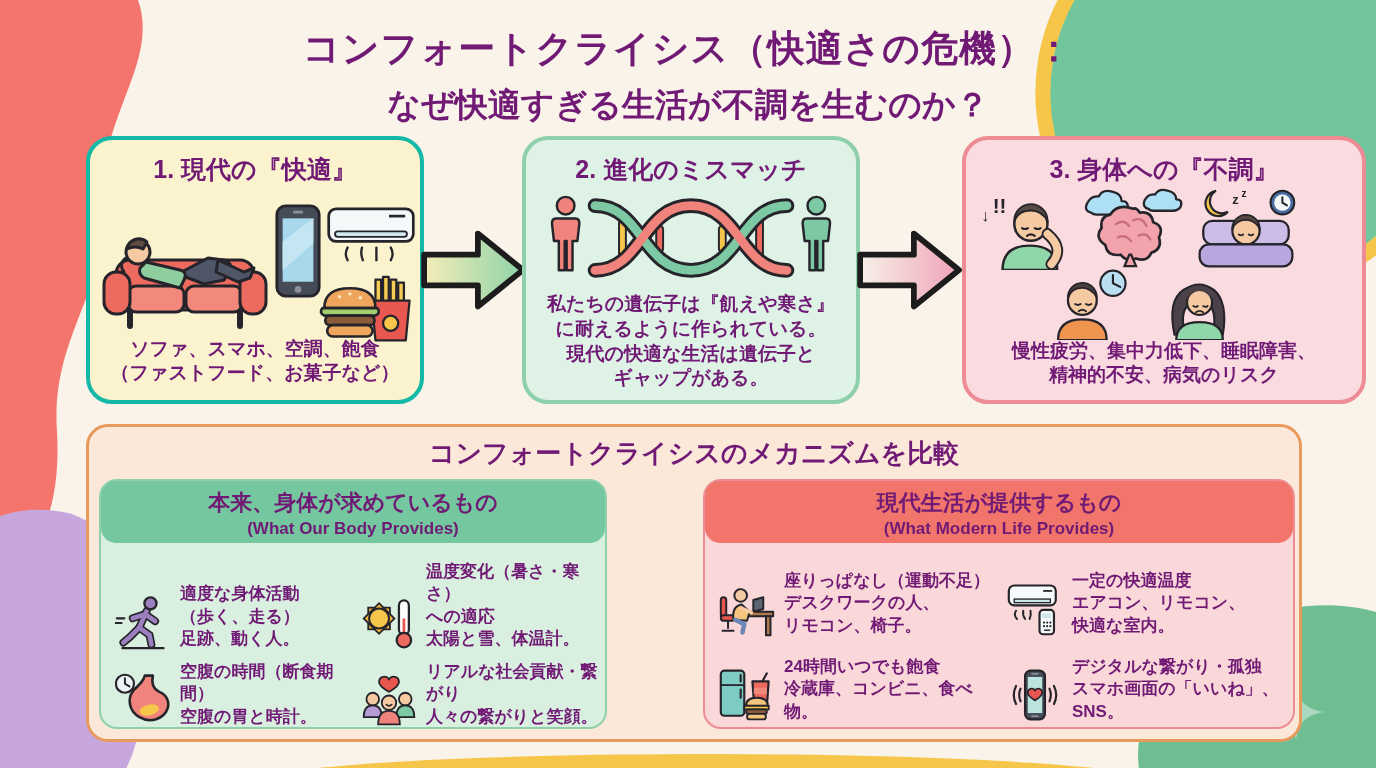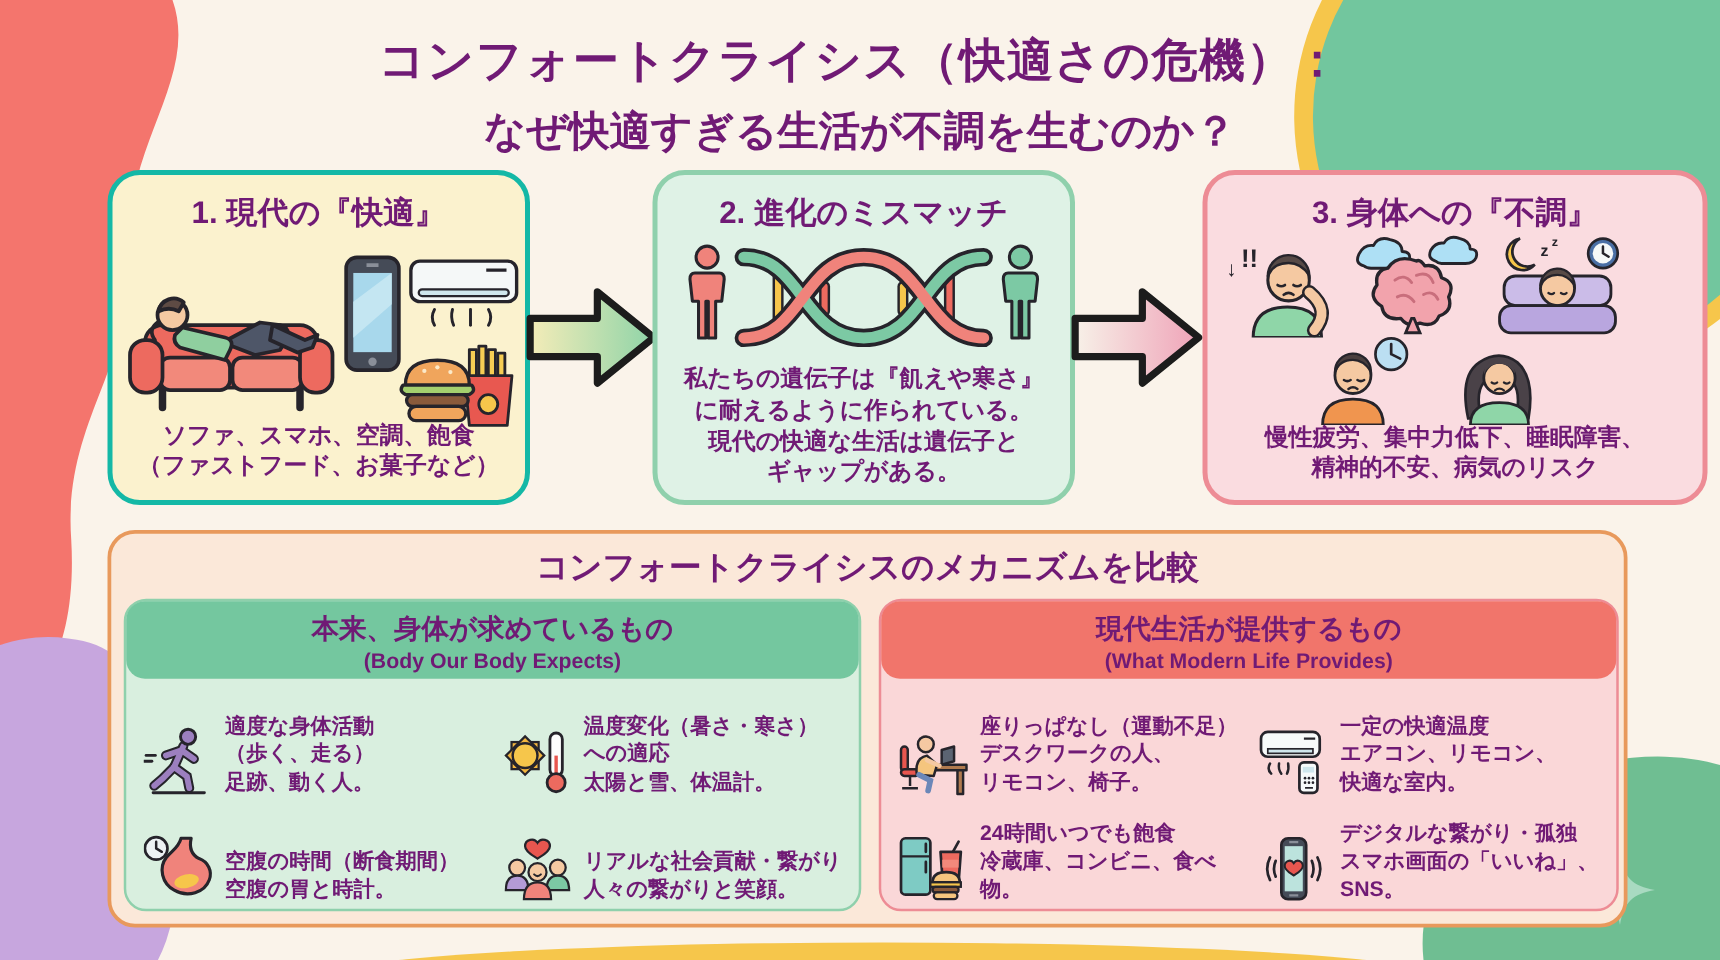--- a/index.html
+++ b/index.html
@@ -39,21 +39,21 @@
   #c2-dna{left:50%;transform:translateX(-50%);top:52px;}
   #c3-man1{left:12px;top:48px;}  #c3-brain{left:116px;top:44px;}
   #c3-sleep{left:230px;top:46px;} #c3-man2{left:80px;top:128px;} #c3-woman{left:194px;top:132px;}
   .arrow{position:absolute;top:222px;z-index:3;}
   #arrow1{left:420px;} #arrow2{left:856px;}
   
   #compare{position:absolute;left:86px;top:424px;width:1216px;height:318px;background:#FBE8D9;
            border:3px solid #E8995C;border-radius:22px;z-index:3;box-sizing:border-box;}
   .compare-heading{text-align:center;font-size:26px;font-weight:800;margin-top:9px;}
   .panel{position:absolute;top:52px;height:250px;border-radius:18px;box-sizing:border-box;}
-  #panel-left{left:10px;width:590px;background:#D9EFDF;border:2px solid #8FD0AC;}
+  #panel-left{left:10px;width:508px;background:#D9EFDF;border:2px solid #8FD0AC;}
   #panel-right{left:614px;width:592px;background:#FAD7D8;border:2px solid #ED8C95;}
   .panel-header{height:62px;text-align:center;padding-top:7px;box-sizing:border-box;border-radius:15px;}
   #panel-left .panel-header{background:#74C79F;}
   #panel-right .panel-header{background:#F1756B;}
   .panel-title{font-size:22px;font-weight:800;}
   .panel-subtitle{font-size:17px;font-weight:700;margin-top:1px;}
   .items{position:absolute;top:70px;left:14px;right:6px;bottom:4px;display:grid;
          grid-template-columns:1fr 1fr;grid-template-rows:1fr 1fr;column-gap:8px;}
   .item{display:flex;align-items:flex-end;gap:9px;padding-top:8px;}
   .item svg{flex:0 0 auto;}
@@ -286,21 +286,21 @@
     <div class="card-caption">慢性疲労、集中力低下、睡眠障害、
 精神的不安、病気のリスク</div>
   </div>
 
   <div id="compare">
     <div class="compare-heading">コンフォートクライシスのメカニズムを比較</div>
 
     <div class="panel" id="panel-left">
       <div class="panel-header">
         <div class="panel-title">本来、身体が求めているもの</div>
-        <div class="panel-subtitle">(Body Our Body Expects)</div>
+        <div class="panel-subtitle">(What Our Body Provides)</div>
       </div>
       <div class="items">
 
         <div class="item">
           <svg width="56" height="56" viewBox="0 0 60 58">
             <g stroke="#26242b" stroke-width="8.5" stroke-linecap="round" fill="none">
               <path d="M34,16 L26,34"></path>
                 <path d="M33,20 L43,27"></path>
                 <path d="M31,20 L19,24"></path>
               <path d="M26,34 L37,42 L39,52"></path>

